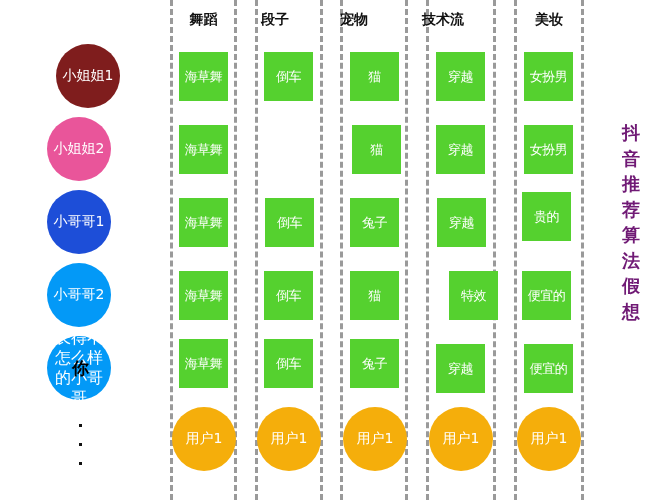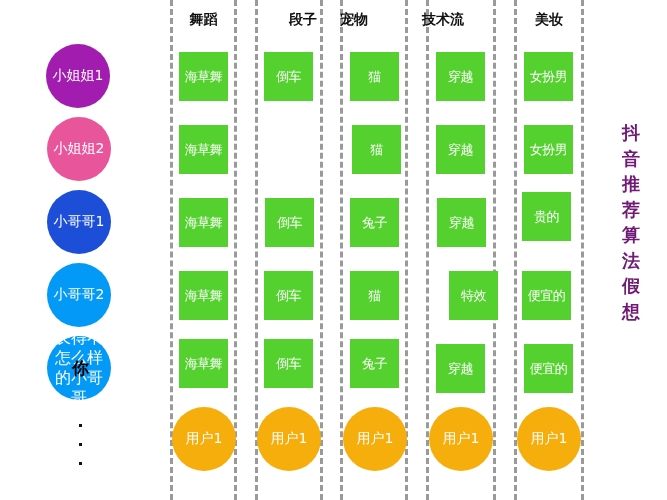--- a/index.html
+++ b/index.html
@@ -33,26 +33,26 @@
 <div class="dash" style="left:255px"></div>
 <div class="dash" style="left:320px"></div>
 <div class="dash" style="left:340px"></div>
 <div class="dash" style="left:405px"></div>
 <div class="dash" style="left:426px"></div>
 <div class="dash" style="left:493px"></div>
 <div class="dash" style="left:514px"></div>
 <div class="dash" style="left:581px"></div>
 
 <div class="col-title" style="left:173px;width:61px">舞蹈</div>
-<div class="col-title" style="left:272px;width:62px">段子</div>
+<div class="col-title" style="left:244px;width:62px">段子</div>
 <div class="col-title" style="left:323px;width:62px">宠物</div>
 <div class="col-title" style="left:411px;width:64px">技术流</div>
 <div class="col-title" style="left:517px;width:64px">美妆</div>
 
-<div class="user" style="left:46px;top:44px;background:#a21caf">小姐姐1</div>
+<div class="user" style="left:56px;top:44px;background:#7f1d1d">小姐姐1</div>
 <div class="user" style="left:47px;top:117px;background:#e9559a">小姐姐2</div>
 <div class="user" style="left:47px;top:190px;background:#1d4ed8">小哥哥1</div>
 <div class="user" style="left:47px;top:263px;background:#0399f7">小哥哥2</div>
 <div class="user small" style="left:47px;top:336px;background:#0399f7">
   <span style="display:block;width:54px">长得不怎么样的小哥哥</span>
 </div>
 <div class="you" style="left:72px;top:357px">你</div>
 
 <div class="dot" style="left:79px;top:424px"></div>
 <div class="dot" style="left:79px;top:443px"></div>

